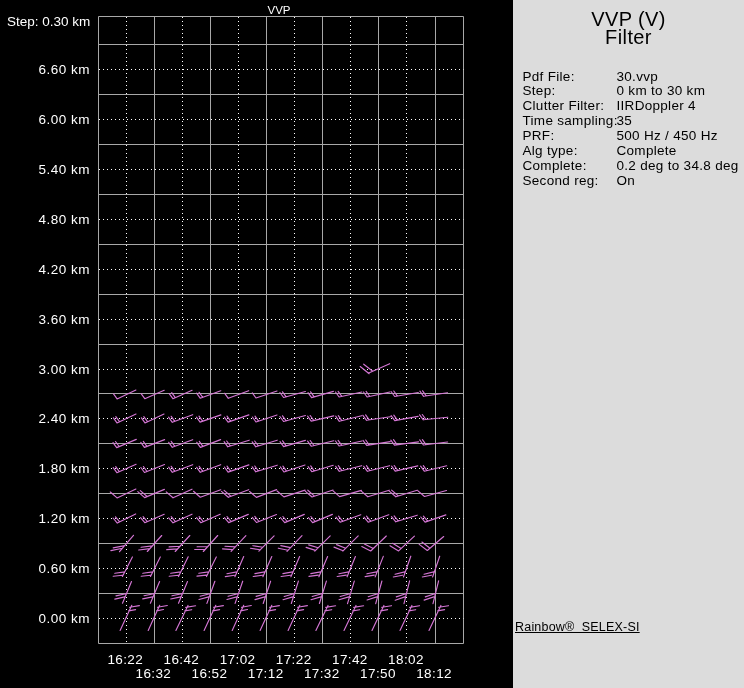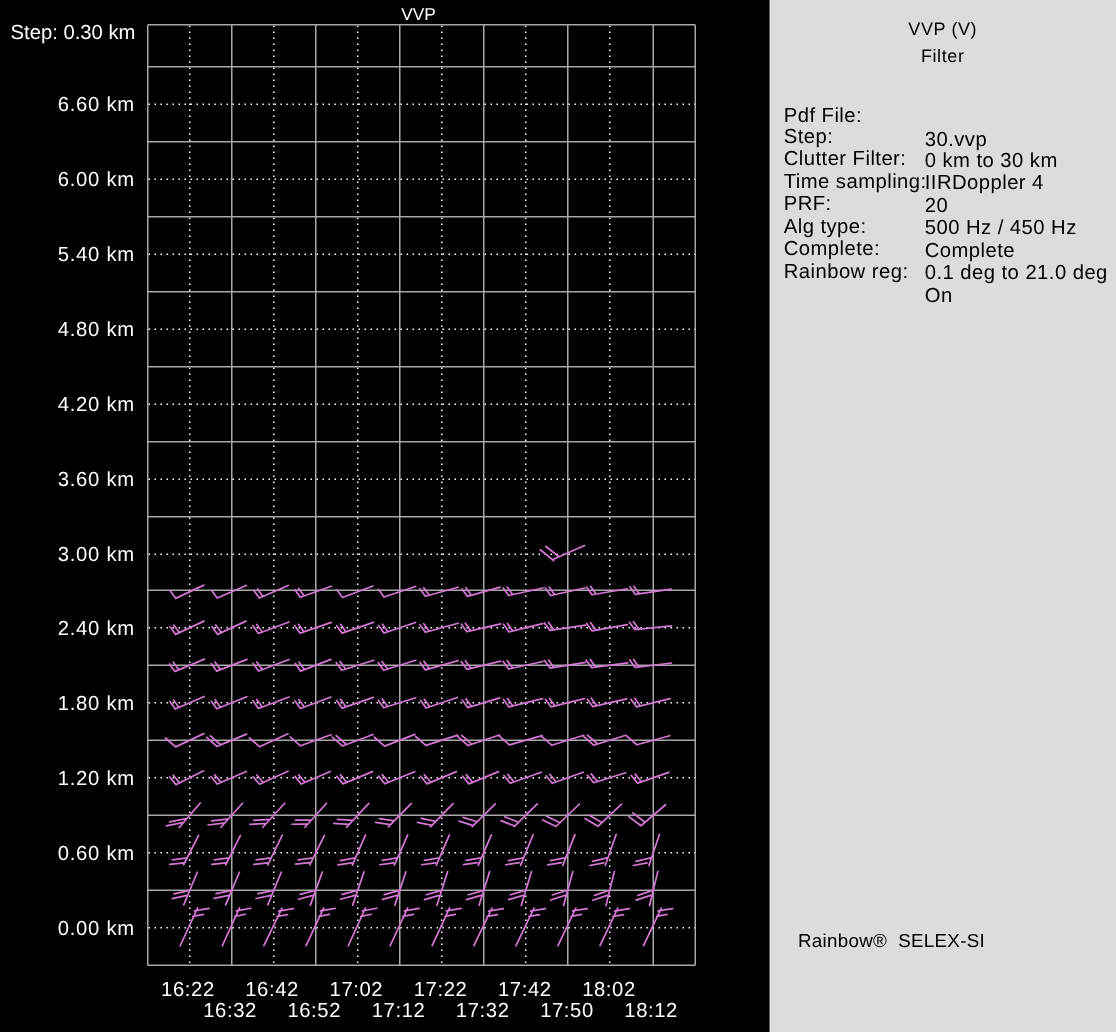--- a/index.html
+++ b/index.html
@@ -1,25 +1,25 @@
 <!DOCTYPE html>
 <html><head><meta charset="utf-8"><style>
 html,body{margin:0;padding:0;background:#000;width:744px;height:688px;overflow:hidden;}
 body,svg text{font-family:"Liberation Sans",sans-serif;-webkit-font-smoothing:antialiased;}
 *{-webkit-font-smoothing:antialiased;}
 svg,#panel{will-change:transform;}
 #panel{position:absolute;left:513px;top:0;width:231px;height:688px;background:#dcdcdc;color:#000;}
-#panel .title{text-align:center;font-size:12px;letter-spacing:0.4px;line-height:17.7px;}
+#panel .title{text-align:center;font-size:20px;letter-spacing:0.4px;line-height:17.7px;}
 #panel .title .first{padding-top:11px;}
 #info{position:absolute;left:9.5px;top:68.5px;font-size:13.5px;letter-spacing:0.3px;}
 .ir{height:14.95px;white-space:nowrap;}
 .lab{display:inline-block;}
-.val{position:absolute;left:94px;margin-top:16px;}
+.val{position:absolute;left:94px;}
 .ir{position:relative;}
-#brand{position:absolute;left:19px;top:620px;font-size:12.5px;letter-spacing:0.2px;}
+#brand{position:absolute;left:2px;top:620px;font-size:12.5px;letter-spacing:0.2px;text-decoration:underline;}
 svg{position:absolute;left:0;top:0;}
 </style></head><body>
 <svg width="744" height="688" viewBox="0 0 744 688">
 <rect x="0" y="0" width="744" height="688" fill="#000"></rect>
 <rect x="513" y="0" width="231" height="688" fill="#dcdcdc"></rect>
 <line x1="98.5" y1="16.5" x2="98.5" y2="643.5" stroke="#a8a8a8" stroke-width="1"></line>
 <line x1="126.5" y1="17" x2="126.5" y2="643.5" stroke="#ffffff" stroke-width="1" stroke-dasharray="1 3"></line>
 <line x1="154.5" y1="16.5" x2="154.5" y2="643.5" stroke="#a8a8a8" stroke-width="1"></line>
 <line x1="182.5" y1="17" x2="182.5" y2="643.5" stroke="#ffffff" stroke-width="1" stroke-dasharray="1 3"></line>
 <line x1="210.5" y1="16.5" x2="210.5" y2="643.5" stroke="#a8a8a8" stroke-width="1"></line>
@@ -208,20 +208,20 @@
 </svg>
 <div id="panel">
   <div class="title">
       <div class="first">VVP (V)</div>
       <div>Filter</div>
     </div>
   <div id="info">
 <div class="ir"><span class="lab">Pdf File:</span><span class="val">30.vvp</span></div>
 <div class="ir"><span class="lab">Step:</span><span class="val">0 km to 30 km</span></div>
 <div class="ir"><span class="lab">Clutter Filter:</span><span class="val">IIRDoppler 4</span></div>
-<div class="ir"><span class="lab">Time sampling:</span><span class="val">20</span></div>
+<div class="ir"><span class="lab">Time sampling:</span><span class="val">35</span></div>
 <div class="ir"><span class="lab">PRF:</span><span class="val">500 Hz / 450 Hz</span></div>
 <div class="ir"><span class="lab">Alg type:</span><span class="val">Complete</span></div>
-<div class="ir"><span class="lab">Complete:</span><span class="val">0.1 deg to 21.0 deg</span></div>
-<div class="ir"><span class="lab">Rainbow reg:</span><span class="val">On</span></div>
+<div class="ir"><span class="lab">Complete:</span><span class="val">0.2 deg to 34.8 deg</span></div>
+<div class="ir"><span class="lab">Second reg:</span><span class="val">On</span></div>
   </div>
   <div id="brand">Rainbow®&nbsp; SELEX-SI</div>
 </div>
 
 </body></html>

